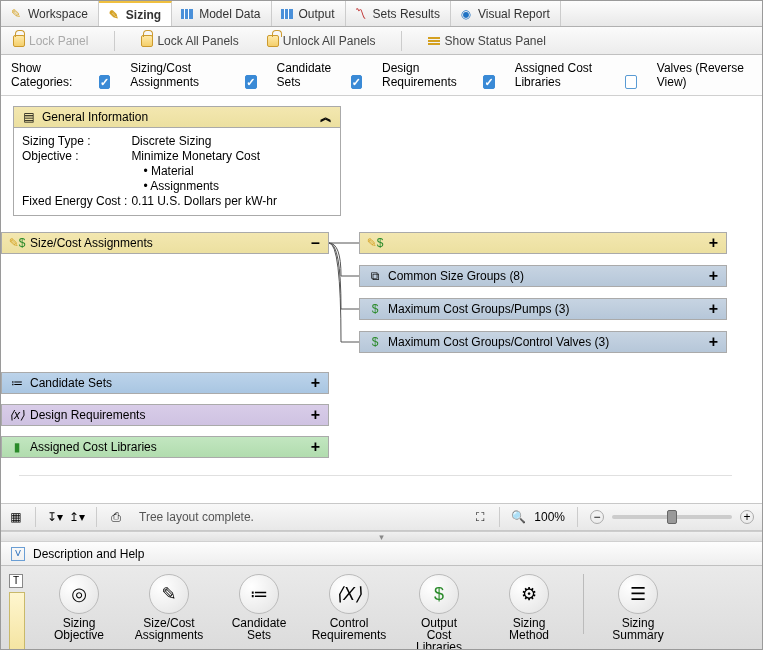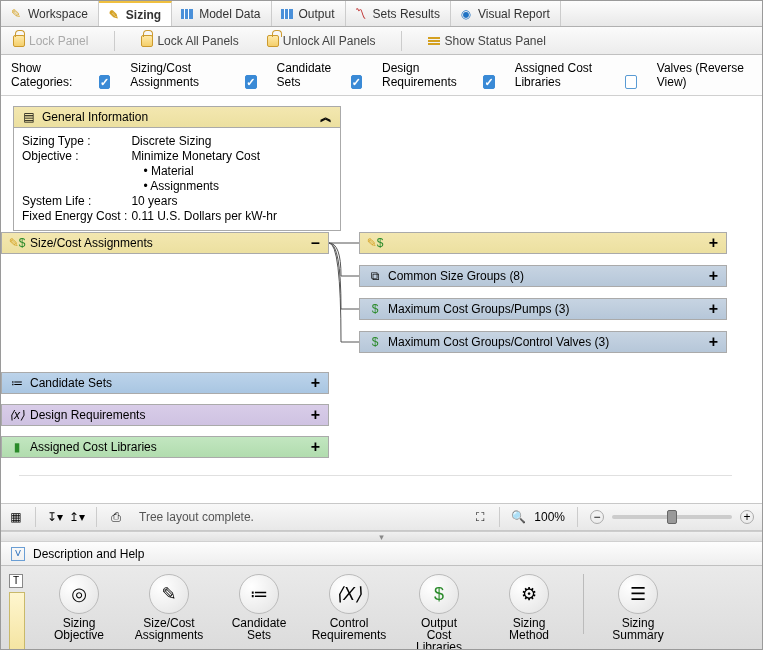--- a/index.html
+++ b/index.html
@@ -178,24 +178,20 @@
                 <div class="bullets">Material</div>
               </td>
             </tr>
         <tr>
               <td></td>
               <td>
                 <div class="bullets">Assignments</div>
               </td>
             </tr>
         <tr>
-              <td>System Life :</td>
-              <td>10 years</td>
-            </tr>
-        <tr>
               <td>Fixed Energy Cost :</td>
               <td>0.11 U.S. Dollars per kW-hr</td>
             </tr>
       </tbody>
         </table>
     </div>
   </div>
 
   <div class="node" style="top:136px;left:0">
     <div class="boxhdr box-yellow">

